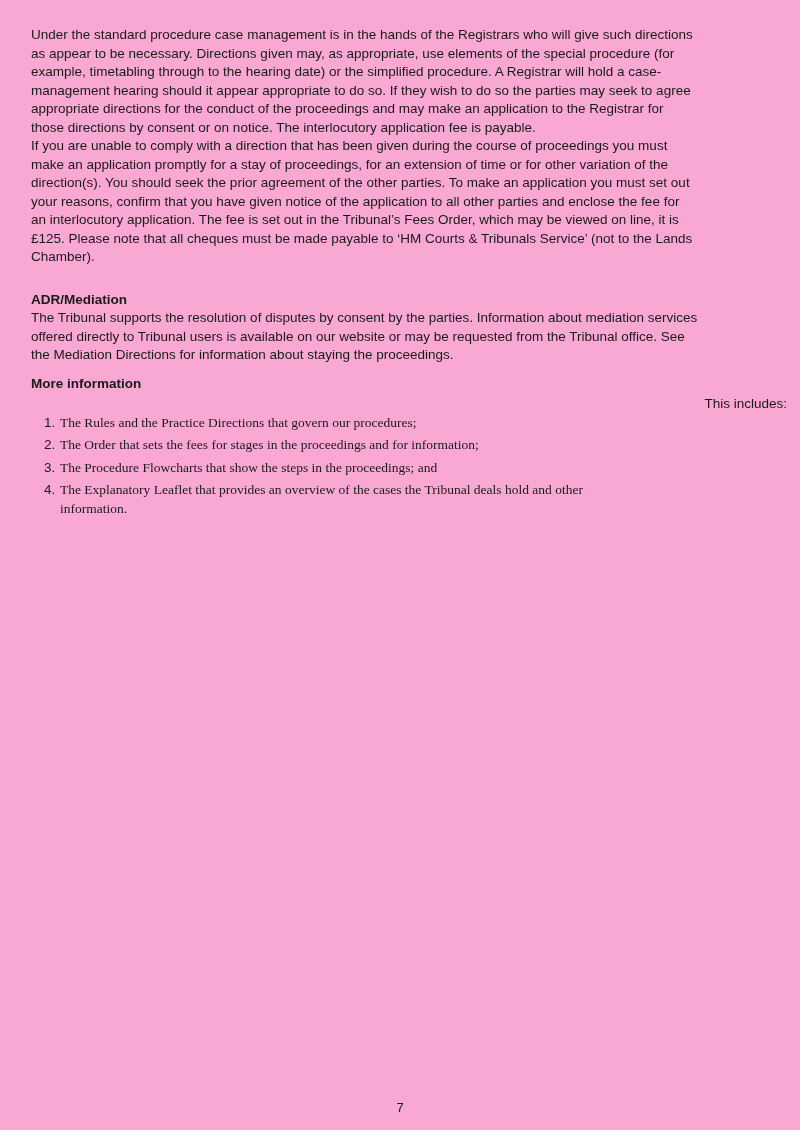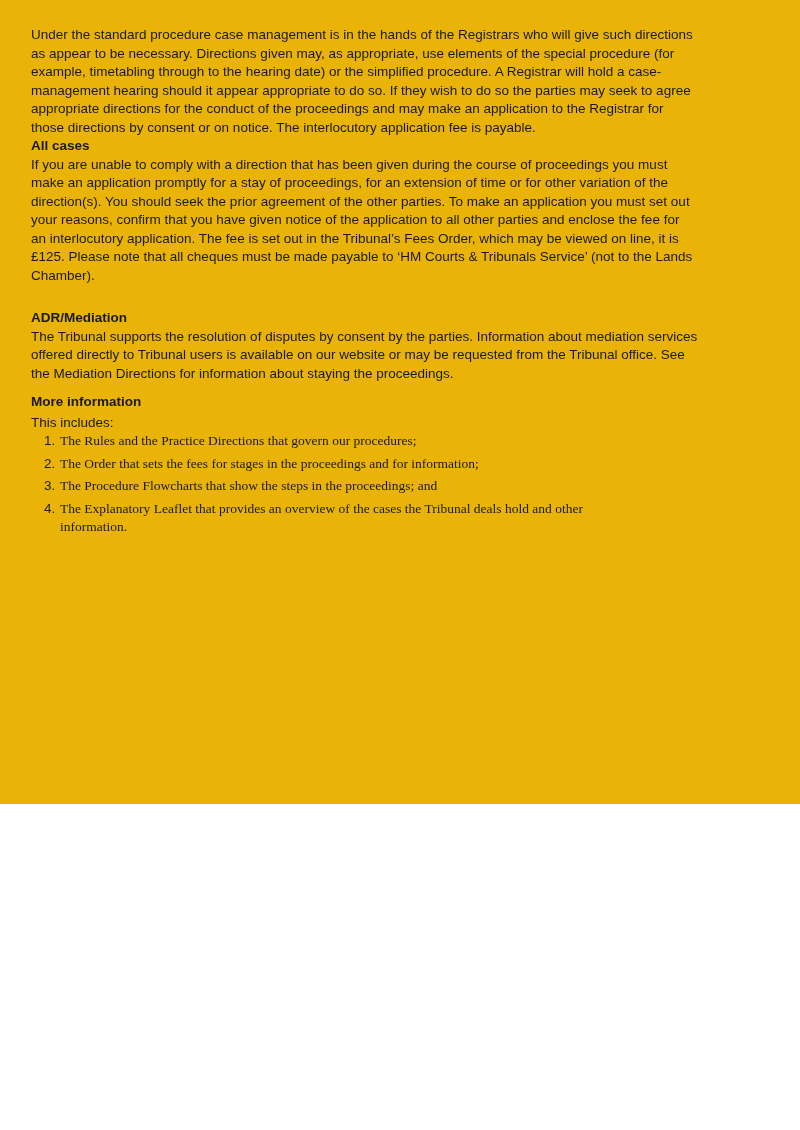--- a/index.html
+++ b/index.html
@@ -3,22 +3,22 @@
 <meta charset="utf-8">
 <style>
   html, body {
     margin: 0;
     padding: 0;
     background: #ffffff;
   }
   .page {
     position: relative;
     width: 800px;
-    height: 804px;
-    background: #eab308;
+    height: 1130px;
+    background: #f9a8d4;
     font-family: "Liberation Sans", sans-serif;
     color: #1a1a1a;
     overflow: hidden;
   }
   .content {
     position: absolute;
     left: 31px;
     top: 26px;
     width: 756px;
     font-size: 13.5px;
@@ -31,21 +31,21 @@
   }
   .content h2 {
     font-size: 13.5px;
     line-height: 18.5px;
     font-weight: bold;
   }
   .intro { margin-bottom: 21px; }
   .sec-all-cases { margin-bottom: 24px; }
   .sec-adr { margin-bottom: 10px; }
   .sec-more-info { margin-bottom: 2px; }
-  .includes-lead { margin-bottom: 4px; }
+  .includes-lead { margin-bottom: 4px; text-align: right; }
   .includes-list {
     margin: 0;
     padding: 0 0 0 13px;
     list-style: none;
   }
   .includes-list li {
     display: flex;
     margin-bottom: 4px;
   }
   .includes-list .num {
@@ -74,21 +74,20 @@
   <div class="content">
 
     <p class="intro">Under the standard procedure case management is in the hands of the Registrars who will give such directions
 as appear to be necessary. Directions given may, as appropriate, use elements of the special procedure (for
 example, timetabling through to the hearing date) or the simplified procedure. A Registrar will hold a case-
 management hearing should it appear appropriate to do so. If they wish to do so the parties may seek to agree
 appropriate directions for the conduct of the proceedings and may make an application to the Registrar for
 those directions by consent or on notice. The interlocutory application fee is payable.</p>
 
     <section class="sec-all-cases">
-      <h2>All cases</h2>
       <p>If you are unable to comply with a direction that has been given during the course of proceedings you must
 make an application promptly for a stay of proceedings, for an extension of time or for other variation of the
 direction(s). You should seek the prior agreement of the other parties. To make an application you must set out
 your reasons, confirm that you have given notice of the application to all other parties and enclose the fee for
 an interlocutory application. The fee is set out in the Tribunal’s Fees Order, which may be viewed on line, it is
 £125. Please note that all cheques must be made payable to ‘HM Courts &amp; Tribunals Service’ (not to the Lands
 Chamber).</p>
     </section>
 
     <section class="sec-adr">

